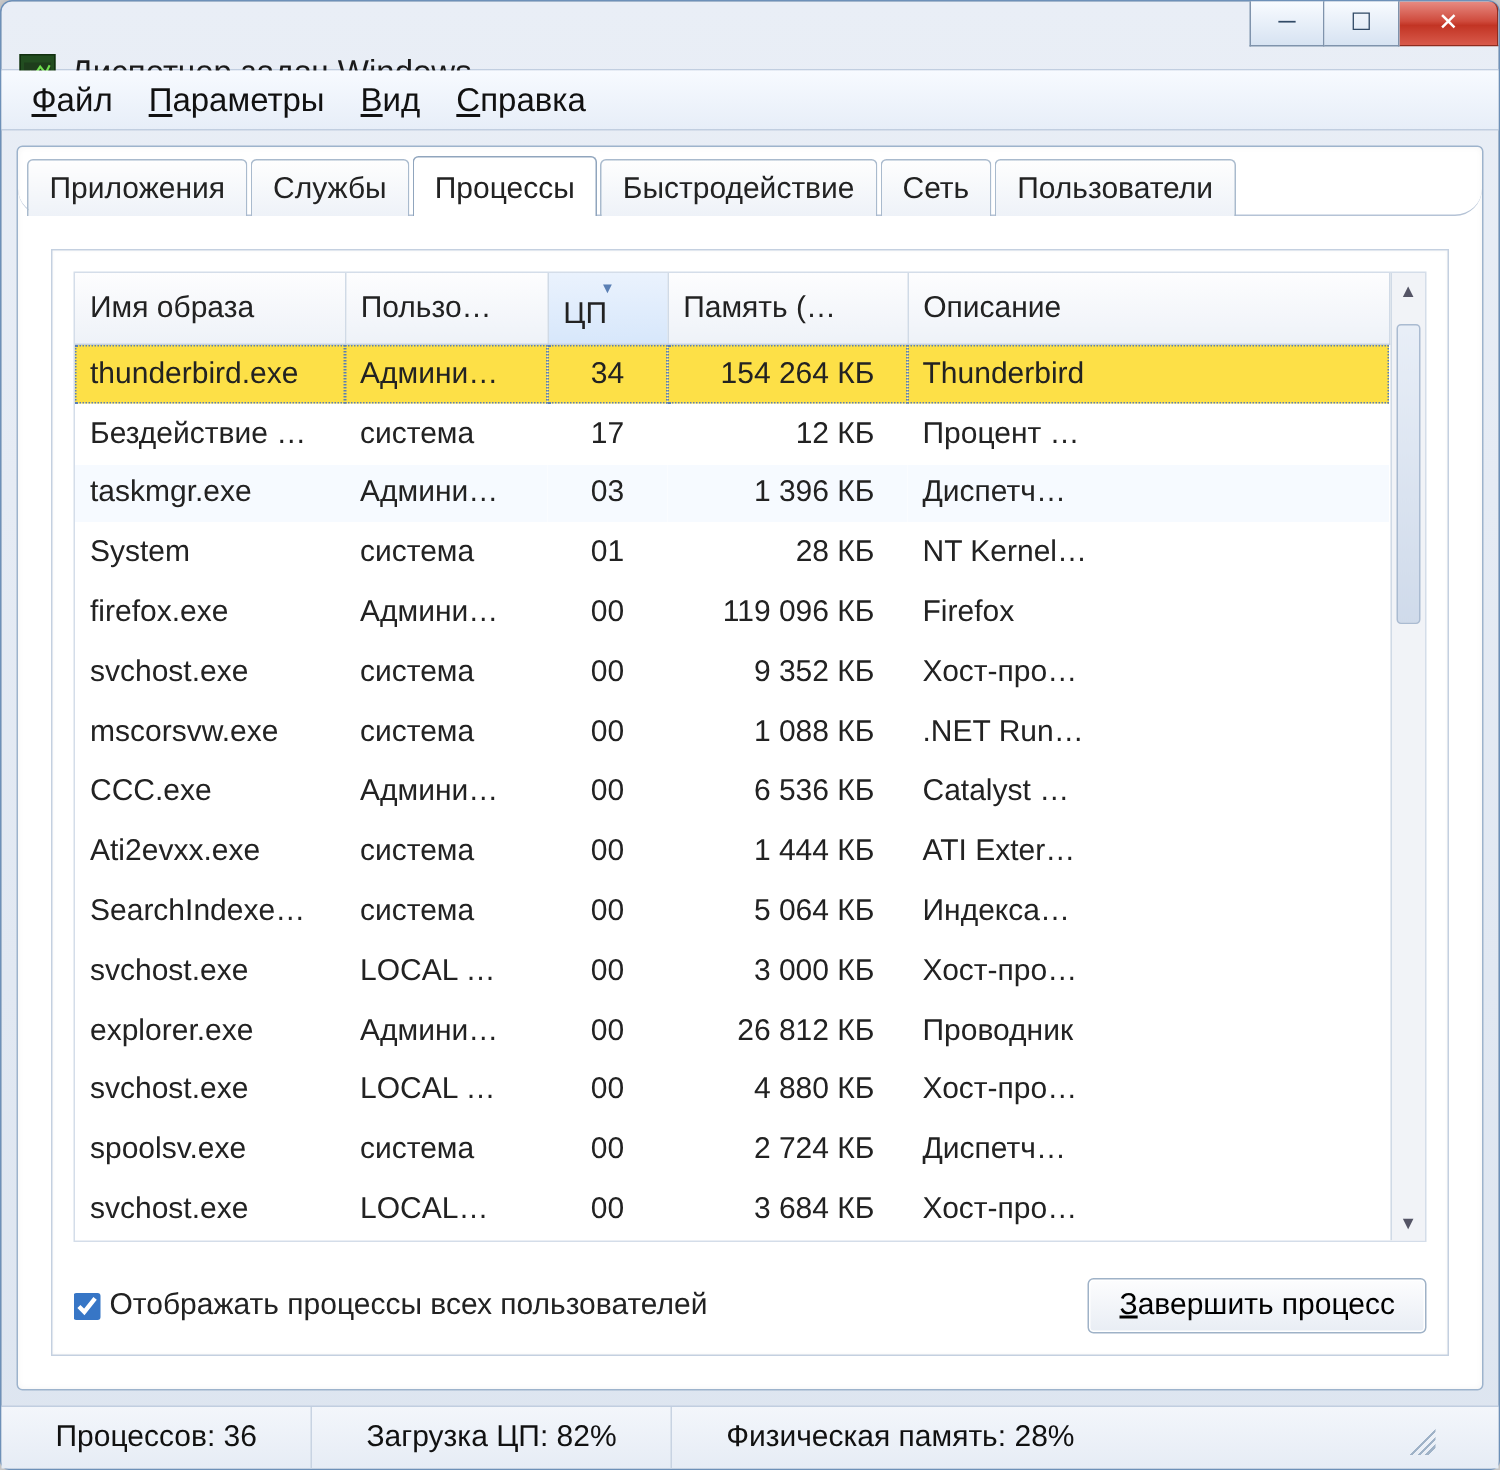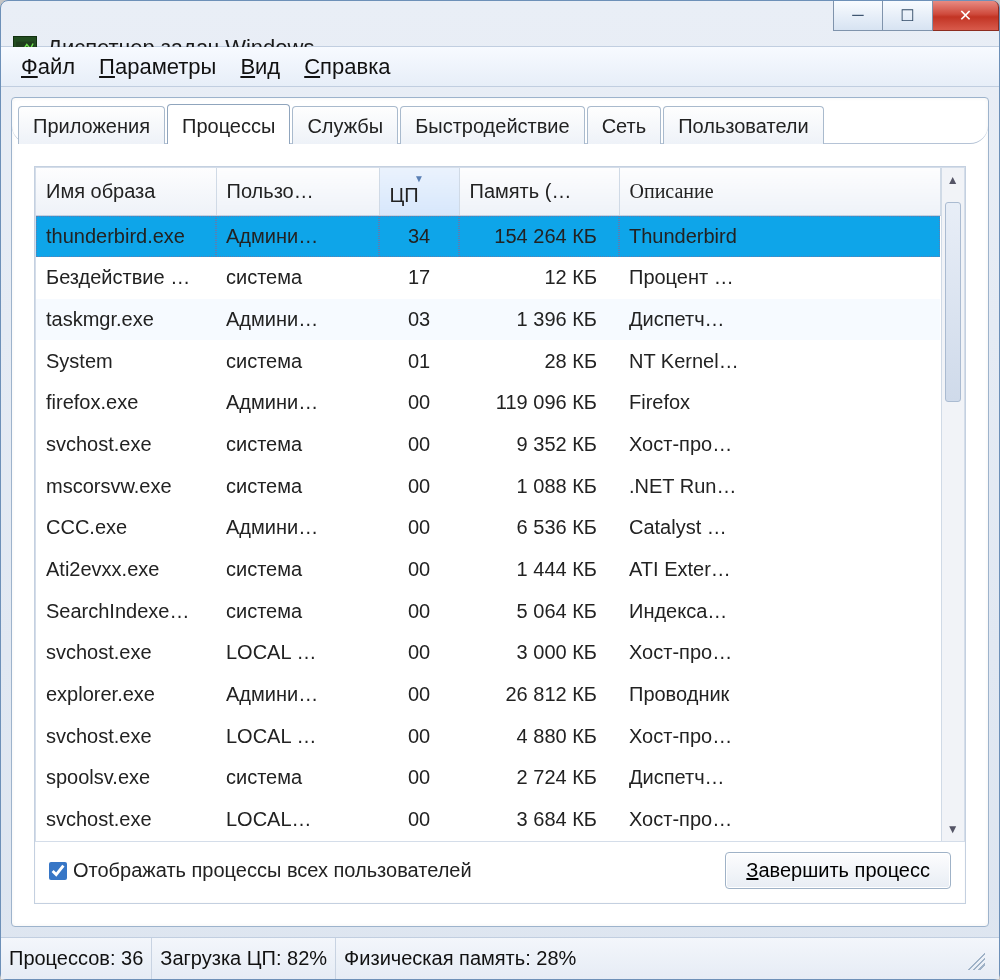--- a/index.html
+++ b/index.html
@@ -71,39 +71,39 @@
     background:#fff; font-size:20px; z-index:2;
     border-color:#90a5bd; padding-top:10px;
   }
 
   
   .panel {
     flex:1; margin:22px; border:1px solid #c4d0e0; background:#fff;
     display:flex; flex-direction:column; position:relative;
     box-shadow: inset 0 0 2px rgba(0,0,0,0.05);
   }
-  .list-wrap { flex:1; display:flex; overflow:hidden; margin:0; border:1px solid #d4dde9;}
+  .list-wrap { flex:1; display:flex; overflow:hidden; margin:14px; border:1px solid #d4dde9;}
   table { border-collapse:collapse; width:100%; table-layout:fixed; }
   thead th {
     text-align:left; font-weight:normal; font-size:20px; color:#222;
     background:linear-gradient(#fdfdfe,#eef2f8);
     border-right:1px solid #d0dae6; border-bottom:1px solid #c4d0e0;
     padding:8px 10px; white-space:nowrap; overflow:hidden; text-overflow:ellipsis;
   }
   thead th.sorted { background:linear-gradient(#eaf2fd,#d7e7fb); }
   thead th .sortmark { display:block; text-align:center; font-size:10px; color:#5a7fb4; line-height:6px; margin-bottom:2px;}
-  th.c-name{width:180px;} th.c-user{width:163px;} th.c-cpu{width:80px;} th.c-mem{width:160px;} th.c-desc{width:auto;font-family:Liberation Serif, serif;}
+  th.c-name{width:180px;} th.c-user{width:135px;} th.c-cpu{width:80px;} th.c-mem{width:160px;} th.c-desc{width:auto;}
   tbody td {
     font-size:20px; color:#222; padding:6px 10px;
     border-bottom:1px solid transparent; white-space:nowrap; overflow:hidden; text-overflow:ellipsis;
   }
   td.num { text-align:right; padding-right:22px;}
   td.cpu { text-align:center; }
   tbody tr.selected td {
-    background:#0ea5e9; outline:1px dotted #5a7fb4; outline-offset:-1px;
+    background:#fde047; outline:1px dotted #5a7fb4; outline-offset:-1px;
   }
   tbody tr.hover td { background:#f6faff; }
 
   
   .vscroll {
     width:24px; background:#f1f3f7; border-left:1px solid #d0dae6;
     display:flex; flex-direction:column; align-items:center;
   }
   .vscroll .arrow { width:100%; height:24px; display:flex; align-items:center; justify-content:center; font-size:12px; color:#556; }
   .vscroll .track { flex:1; width:100%; position:relative; }
@@ -127,21 +127,21 @@
   }
   .btn u { text-decoration: underline; }
 
   
   .statusbar {
     height:42px; display:flex; align-items:center;
     background:linear-gradient(#f3f6fb,#e6ecf5);
     border-top:1px solid #c1cee0;
     font-size:20px; color:#111;
   }
-  .statusbar .cell { padding:0 8px; height:100%; display:flex; align-items:center; border-right:1px solid #c8d3e2; }
+  .statusbar .cell { padding:0 36px; height:100%; display:flex; align-items:center; border-right:1px solid #c8d3e2; }
   .statusbar .cell:last-child { border-right:none; flex:1; }
   .grip {
     width:22px; height:22px; margin-left:auto; margin-right:6px;
     background:
       linear-gradient(135deg, transparent 60%, #9fb2c7 60% 65%, transparent 65% 72%, #9fb2c7 72% 77%, transparent 77% 84%, #9fb2c7 84% 89%, transparent 89%);
   }
 </style>
 </head>
 <body>
 
@@ -167,22 +167,22 @@
   <div class="menubar">
     <span><u>Ф</u><span>айл</span></span>
     <span><u>П</u><span>араметры</span></span>
     <span><u>В</u><span>ид</span></span>
     <span><u>С</u><span>правка</span></span>
   </div>
 
   <div class="client">
     <div class="tabs">
       <div class="tab">Приложения</div>
+      <div class="tab">Службы</div>
       <div class="tab active">Процессы</div>
-      <div class="tab">Службы</div>
       <div class="tab">Быстродействие</div>
       <div class="tab">Сеть</div>
       <div class="tab">Пользователи</div>
     </div>
 
     <div class="panel">
       <div class="list-wrap">
         <table>
           <thead>
             <tr>

